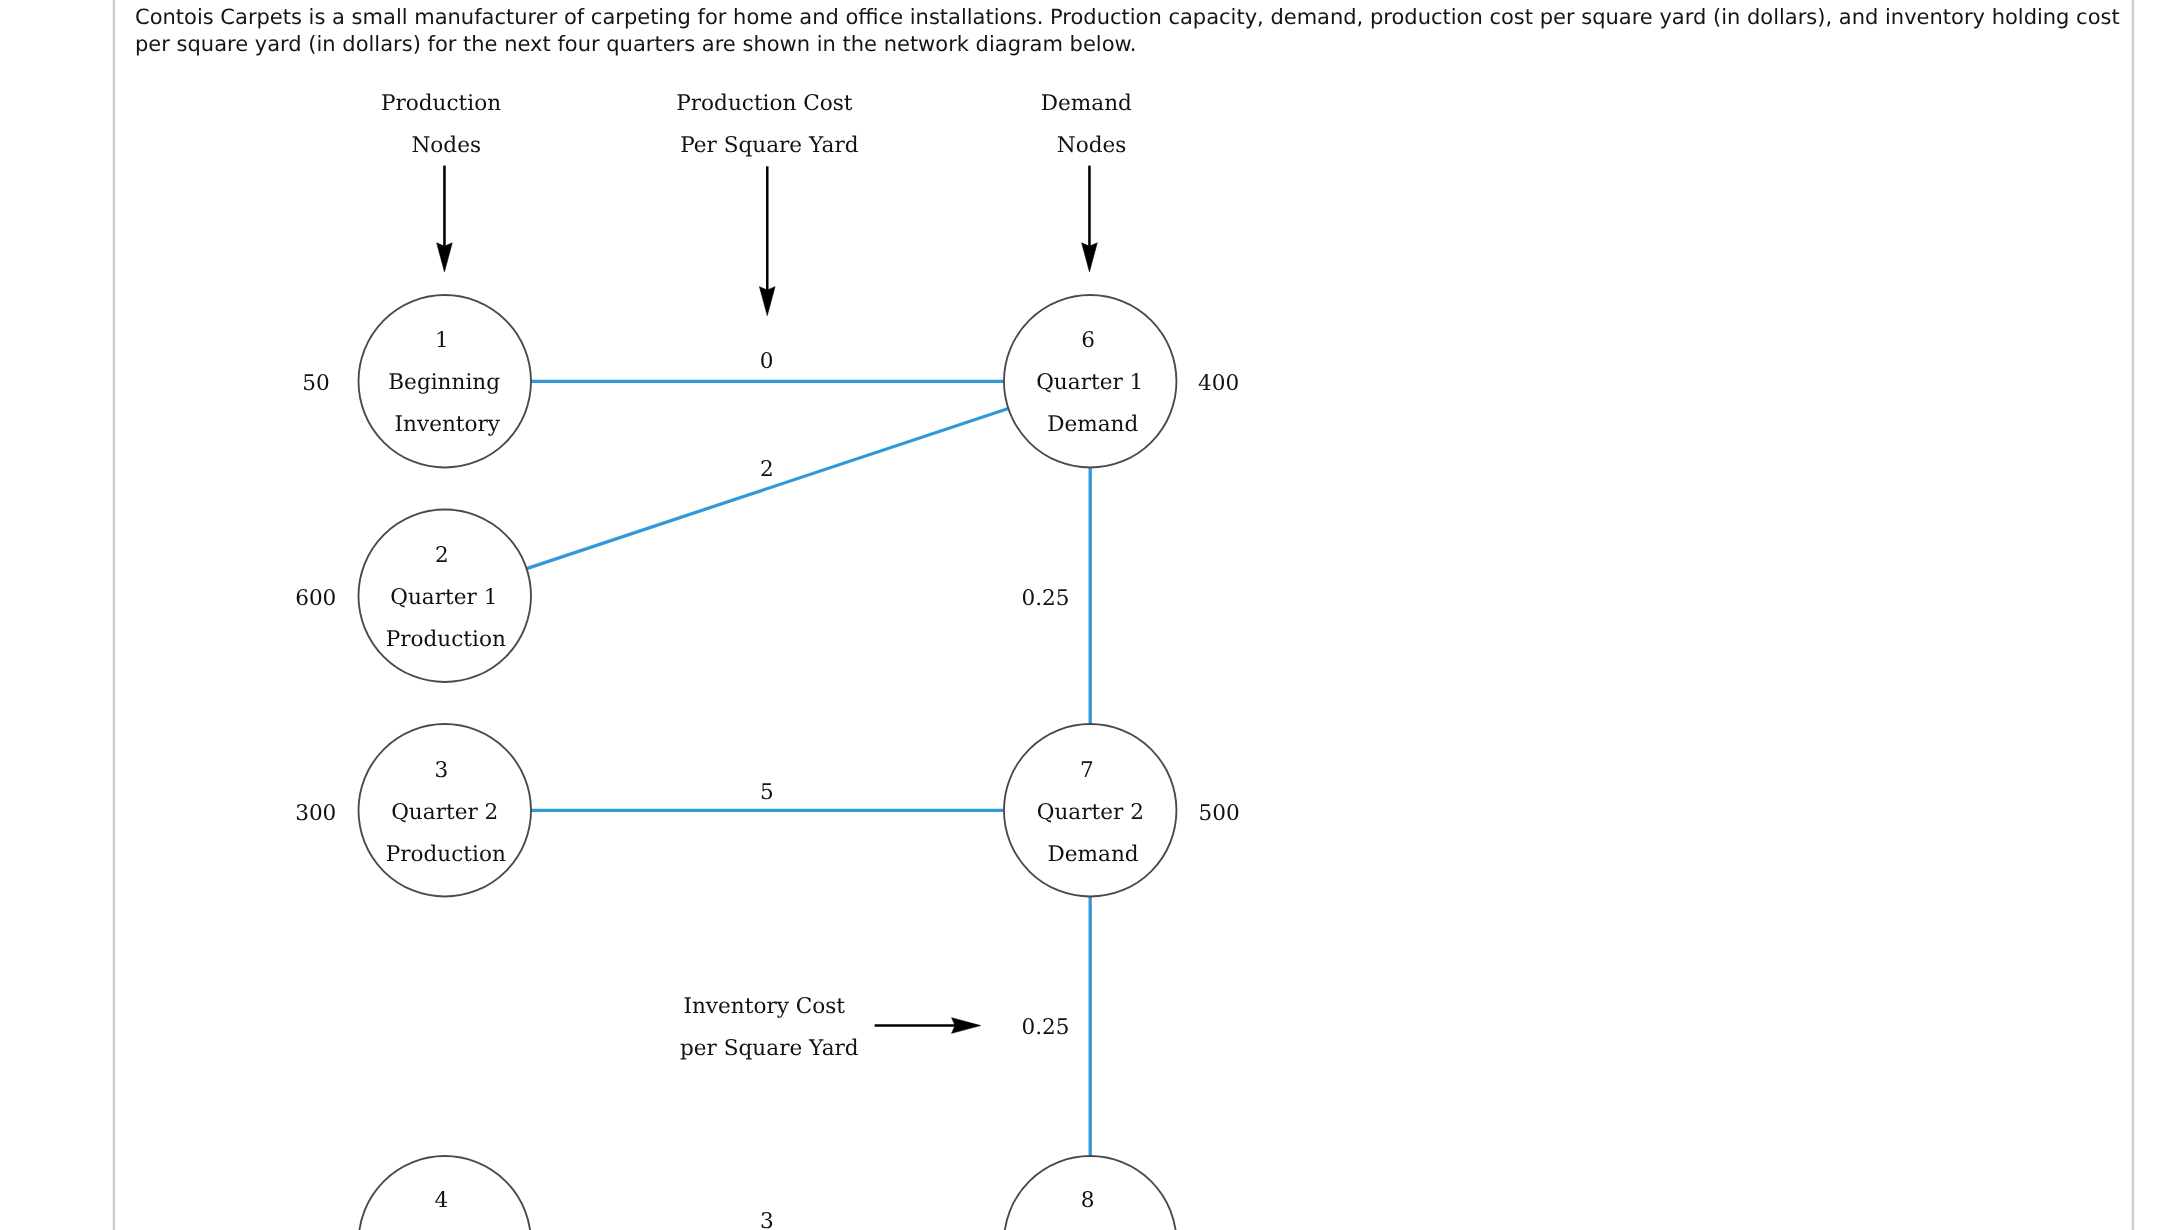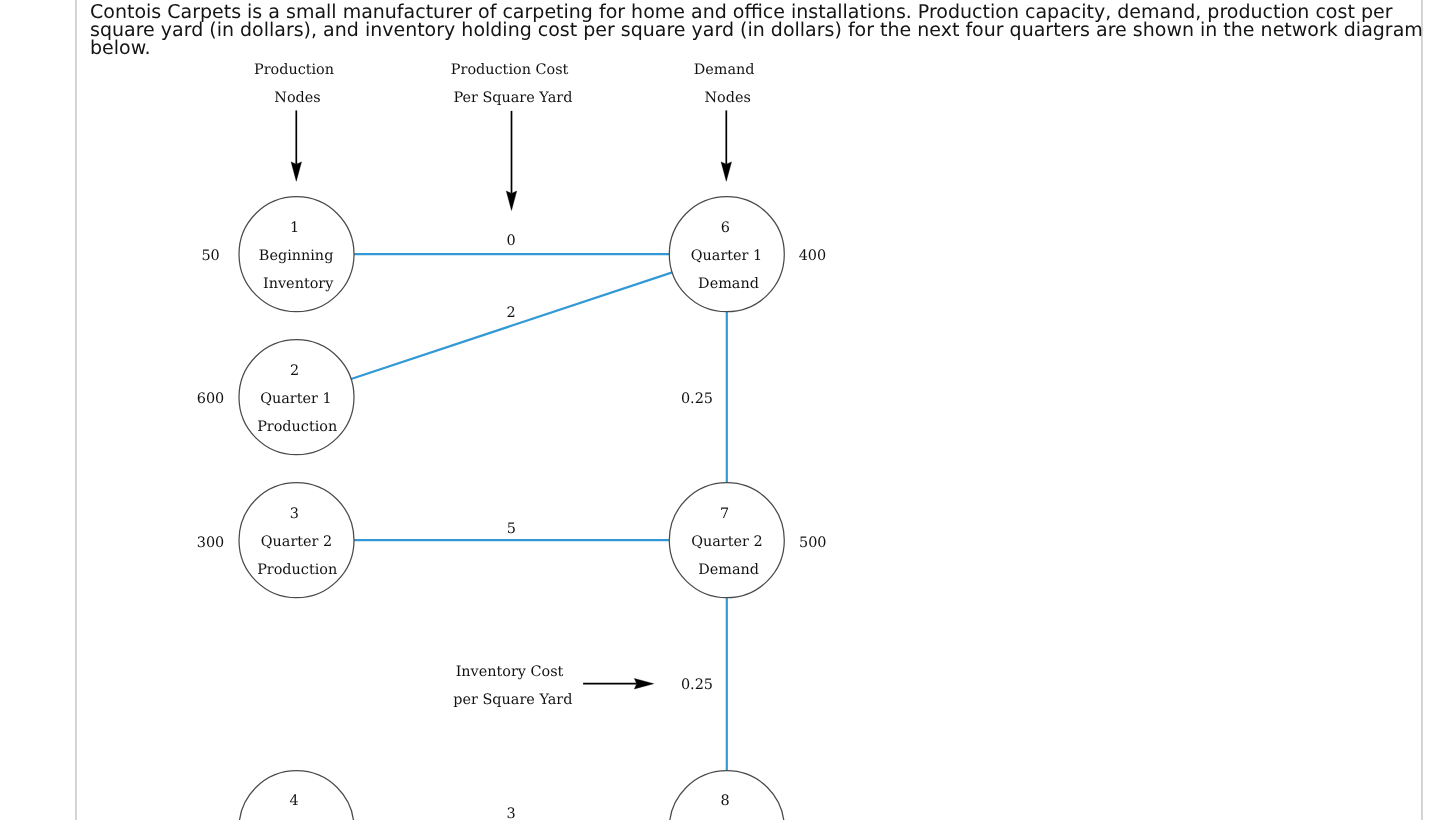--- a/index.html
+++ b/index.html
@@ -3,21 +3,21 @@
 <meta charset="utf-8">
 <style>
   html,body{margin:0;padding:0;background:#ffffff;}
   body{width:1439px;height:820px;overflow:hidden;font-family:"DejaVu Sans",sans-serif;
        -webkit-font-smoothing:antialiased;text-rendering:geometricPrecision;}
   #page{position:relative;width:1439px;height:820px;background:#fff;}
   .vrule{position:absolute;top:0;height:820px;
      background:linear-gradient(to right,#e2e2e2 0%,#c2c2c2 45%,#c6c6c6 55%,#eeeeee 100%);}
   #rule-left{left:74.6px;width:2px;}
   #rule-right{left:1421.4px;width:2px;}
-  #intro{position:absolute;left:90px;top:4.0px;width:1340px;font-size:19px;line-height:17.9px;color:#141414;}
+  #intro{position:absolute;left:90px;top:4.0px;width:1340px;font-size:14px;line-height:17.9px;color:#141414;}
   svg#diagram{position:absolute;left:0;top:0;}
   .serif{font-family:"DejaVu Serif",serif;font-size:14.4px;fill:#111111;}
 </style>
 </head>
 <body>
 
 <div id="page">
   <div class="vrule" id="rule-left"></div>
   <div class="vrule" id="rule-right"></div>
   <div id="intro">Contois Carpets is a small manufacturer of carpeting for home and office installations. Production capacity, demand, production cost per square yard (in dollars), and inventory holding cost per square yard (in dollars) for the next four quarters are shown in the network diagram below.</div>

